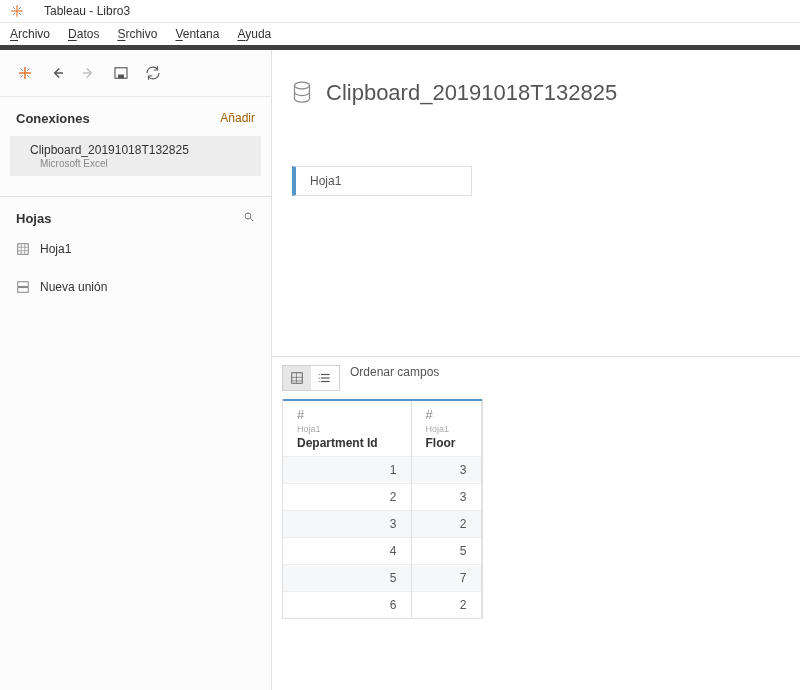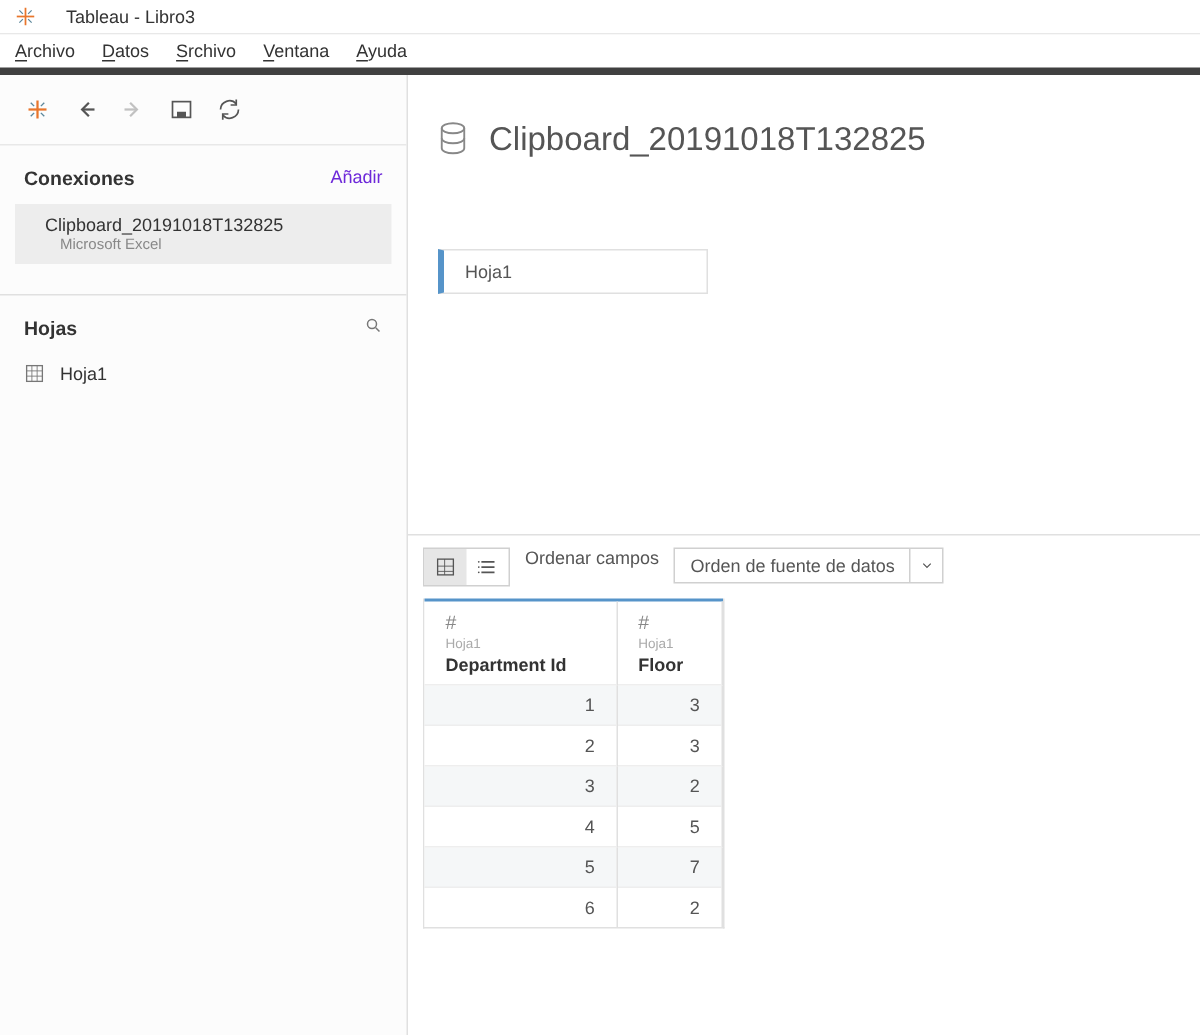--- a/index.html
+++ b/index.html
@@ -13,21 +13,21 @@
     .menu-bar .underline { text-decoration: underline; text-decoration-color: #333; text-underline-offset: 2px; }
     
     .main { display: flex; height: calc(690px - 24px - 24px); }
     
     .panel-left { width: 272px; background: #fcfcfc; border-right: 1px solid #e0e0e0; display: flex; flex-direction: column; }
     .toolbar-left { display: flex; gap: 14px; padding: 14px 16px; align-items: center; border-bottom: 1px solid #e8e8e8; }
     .toolbar-left svg, .toolbar-left .icon-box { width: 18px; height: 18px; }
     
     .section-header { display: flex; justify-content: space-between; align-items: flex-start; padding: 14px 16px 8px; font-size: 13px; }
     .section-header .title { font-weight: bold; color: #333; }
-    .section-header .action { color: #6d28d9; cursor: pointer; font-size: 12px; }
+    .section-header .action { color: #a16207; cursor: pointer; font-size: 12px; }
     
     .connection-item { background: #ededed; padding: 7px 14px 7px 20px; margin: 2px 10px 10px; }
     .connection-item .cname { font-size: 12px; color: #333; }
     .connection-item .ctype { font-size: 10px; color: #888; margin-top: 1px; padding-left: 10px; }
     
     .divider { border-top: 1px solid #e0e0e0; margin: 10px 0 0; }
     
     .sheet-list { padding: 0 16px; }
     .sheet-row { display: flex; align-items: center; gap: 10px; padding: 8px 0; font-size: 12px; color: #333; cursor: pointer; }
     .sheet-row svg { flex-shrink: 0; }
@@ -146,20 +146,27 @@
     <div class="sheet-list">
       <div class="sheet-row">
         <svg width="14" height="14" viewBox="0 0 24 24">
             <rect x="3" y="3" width="18" height="18" fill="none" stroke="#777" stroke-width="1.5"></rect>
             <line x1="3" y1="9" x2="21" y2="9" stroke="#777"></line>
             <line x1="3" y1="15" x2="21" y2="15" stroke="#777"></line>
             <line x1="9" y1="3" x2="9" y2="21" stroke="#777"></line>
             <line x1="15" y1="3" x2="15" y2="21" stroke="#777"></line>
           </svg>
         <span>Hoja1</span>
+      </div>
+      <div class="sheet-row" style="margin-top:8px;">
+        <svg width="14" height="14" viewBox="0 0 24 24">
+            <rect x="3" y="3" width="18" height="8" fill="none" stroke="#777" stroke-width="1.5"></rect>
+            <rect x="3" y="13" width="18" height="8" fill="none" stroke="#777" stroke-width="1.5"></rect>
+          </svg>
+        <span>Nueva unión</span>
       </div>
     </div>
   </div>
 
   <div class="panel-right">
     <div class="ds-header">
       <svg width="20" height="24" viewBox="0 0 24 28">
           <ellipse cx="12" cy="5" rx="9" ry="4" fill="none" stroke="#888" stroke-width="1.5"></ellipse>
           <path d="M3 5v16c0 2.2 4 4 9 4s9-1.8 9-4V5" fill="none" stroke="#888" stroke-width="1.5"></path>
           <path d="M3 13c0 2.2 4 4 9 4s9-1.8 9-4" fill="none" stroke="#888" stroke-width="1.5"></path>
@@ -188,28 +195,20 @@
               <line x1="5" y1="6" x2="20" y2="6" stroke="#555" stroke-width="2"></line>
               <line x1="5" y1="12" x2="20" y2="12" stroke="#555" stroke-width="2"></line>
               <line x1="5" y1="18" x2="20" y2="18" stroke="#555" stroke-width="2"></line>
               <circle cx="2" cy="6" r="1" fill="#555"></circle>
               <circle cx="2" cy="12" r="1" fill="#555"></circle>
               <circle cx="2" cy="18" r="1" fill="#555"></circle>
             </svg>
         </div>
       </div>
       <span class="sort-label">Ordenar campos</span>
-      <div class="sort-select">
-        <span class="sel-text">Orden de fuente de datos</span>
-        <span class="sel-arrow">
-          <svg width="10" height="10" viewBox="0 0 24 24">
-              <path d="M6 9l6 6 6-6" fill="none" stroke="#555" stroke-width="2"></path>
-            </svg>
-        </span>
-      </div>
     </div>
 
     <div class="data-grid">
       <div class="table-wrap">
       <table>
         <thead>
           <tr>
             <th>
               <span class="type-icon">#</span>
               <span class="source">Hoja1</span>

